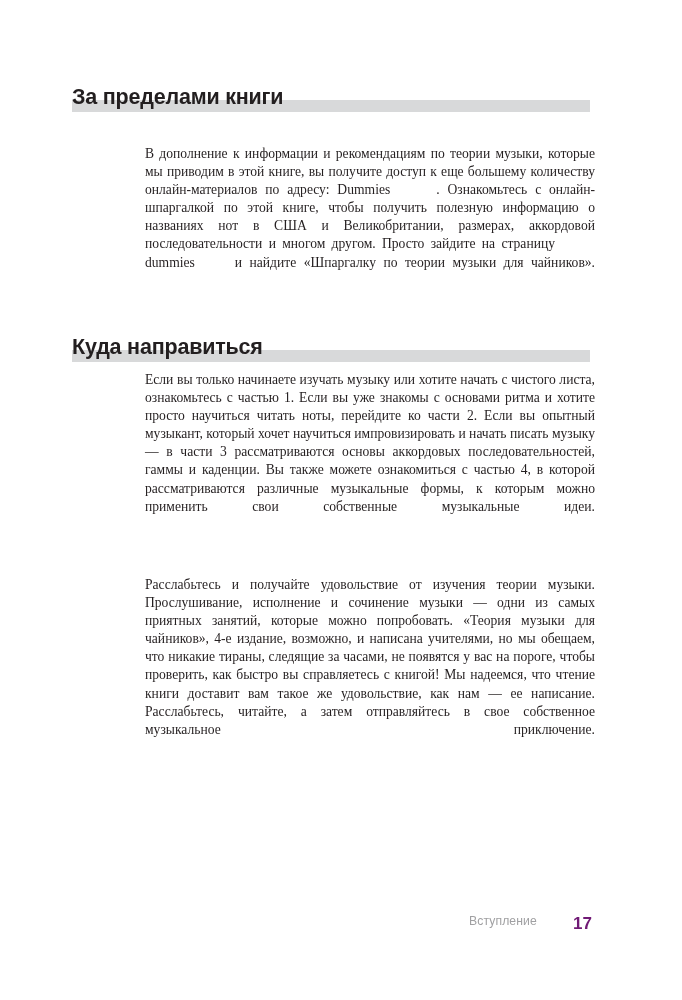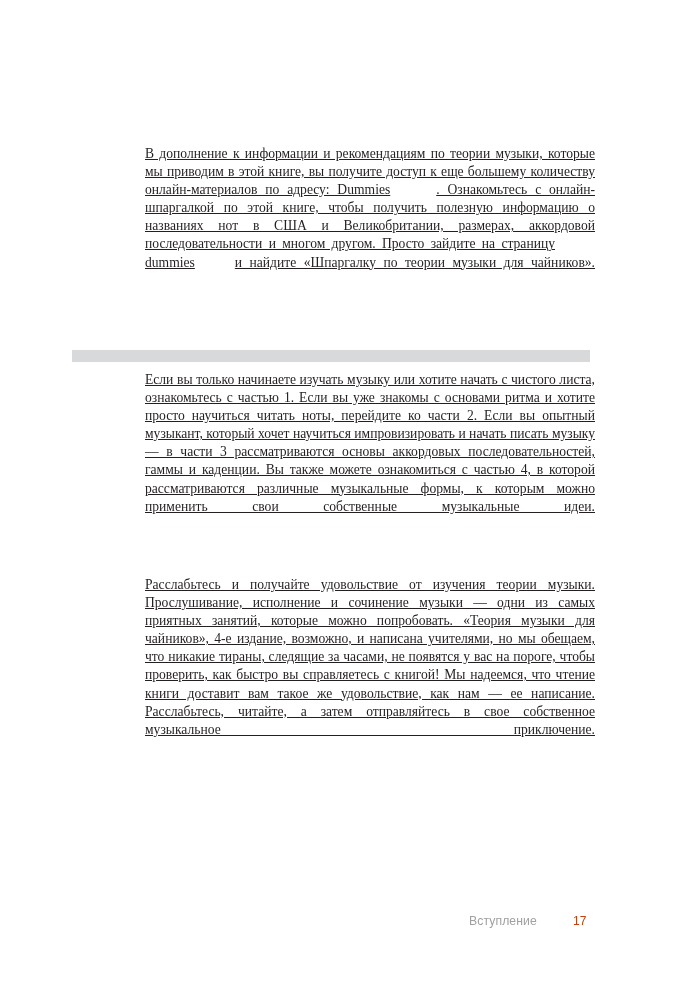--- a/index.html
+++ b/index.html
@@ -58,21 +58,20 @@
   .body-block {
     position: absolute;
     left: 145px;
     width: 450px;
     text-align: justify;
     text-justify: inter-word;
     font-size: 13.6px;
     line-height: 18.1px;
     color: #241f20;
     hyphens: manual;
-    text-decoration: underline;
   }
   #para-1 { top: 145px; }
   #para-2 { top: 371px; }
   #para-3 { top: 576px; }
 
   .body-block p {
     margin: 0;
     text-align: justify;
   }
   .body-block p:last-child {
@@ -108,37 +107,42 @@
     left: 469px;
     top: 0;
     font-size: 12.2px;
     color: #a0a0a2;
     letter-spacing: 0.1px;
   }
   .footer .footer-pageno {
     position: absolute;
     left: 573px;
     top: 0;
-    font-size: 12px;
-    font-weight: normal;
-    color: #c2410c;
+    font-size: 17px;
+    font-weight: bold;
+    color: #701a75;
   }
 </style>
 </head>
 <body>
 
 <div class="page">
 
+  <div class="section-heading" id="heading-beyond-book">
+    <div class="bar"></div>
+    <div class="htext">За пределами книги</div>
+  </div>
 
   <div class="body-block" id="para-1">
     <p><span>В дополнение к информации и рекомендациям по теории музыки, которые мы приводим в этой книге, вы получите доступ к еще большему количеству онлайн-материалов по адресу: Dummies</span><span class="gap-wide"></span><span>. Ознакомьтесь с онлайн-шпаргалкой по этой книге, чтобы получить полезную информацию о названиях нот в США и Великобритании, размерах, аккордовой последовательности и многом другом. Просто зайдите на страницу</span><span class="gap-mid"></span><span>dummies</span><span class="gap-mid"></span><span>и найдите «Шпаргалку по теории музыки для чайников».</span></p>
   </div>
 
   <div class="section-heading" id="heading-where-to-go">
     <div class="bar"></div>
+    <div class="htext">Куда направиться</div>
   </div>
 
   <div class="body-block" id="para-2">
     <p>Если вы только начинаете изучать музыку или хотите начать с чистого листа, ознакомьтесь с частью 1. Если вы уже знакомы с основами ритма и хотите просто научиться читать ноты, перейдите ко части 2. Если вы опытный музыкант, который хочет научиться импровизировать и начать писать музыку — в части 3 рассматриваются основы аккордовых последовательностей, гаммы и каденции. Вы также можете ознакомиться с частью 4, в которой рассматриваются различные музыкальные формы, к которым можно применить свои собственные музыкальные идеи.</p>
   </div>
 
   <div class="body-block" id="para-3">
     <p>Расслабьтесь и получайте удовольствие от изучения теории музыки. Прослушивание, исполнение и сочинение музыки — одни из самых приятных занятий, которые можно попробовать. «Теория музыки для чайников», 4-е издание, возможно, и написана учителями, но мы обещаем, что никакие тираны, следящие за часами, не появятся у вас на пороге, чтобы проверить, как быстро вы справляетесь с книгой! Мы надеемся, что чтение книги доставит вам такое же удовольствие, как нам — ее написание. Расслабьтесь, читайте, а затем отправляйтесь в свое собственное музыкальное приключение.</p>
   </div>
 

